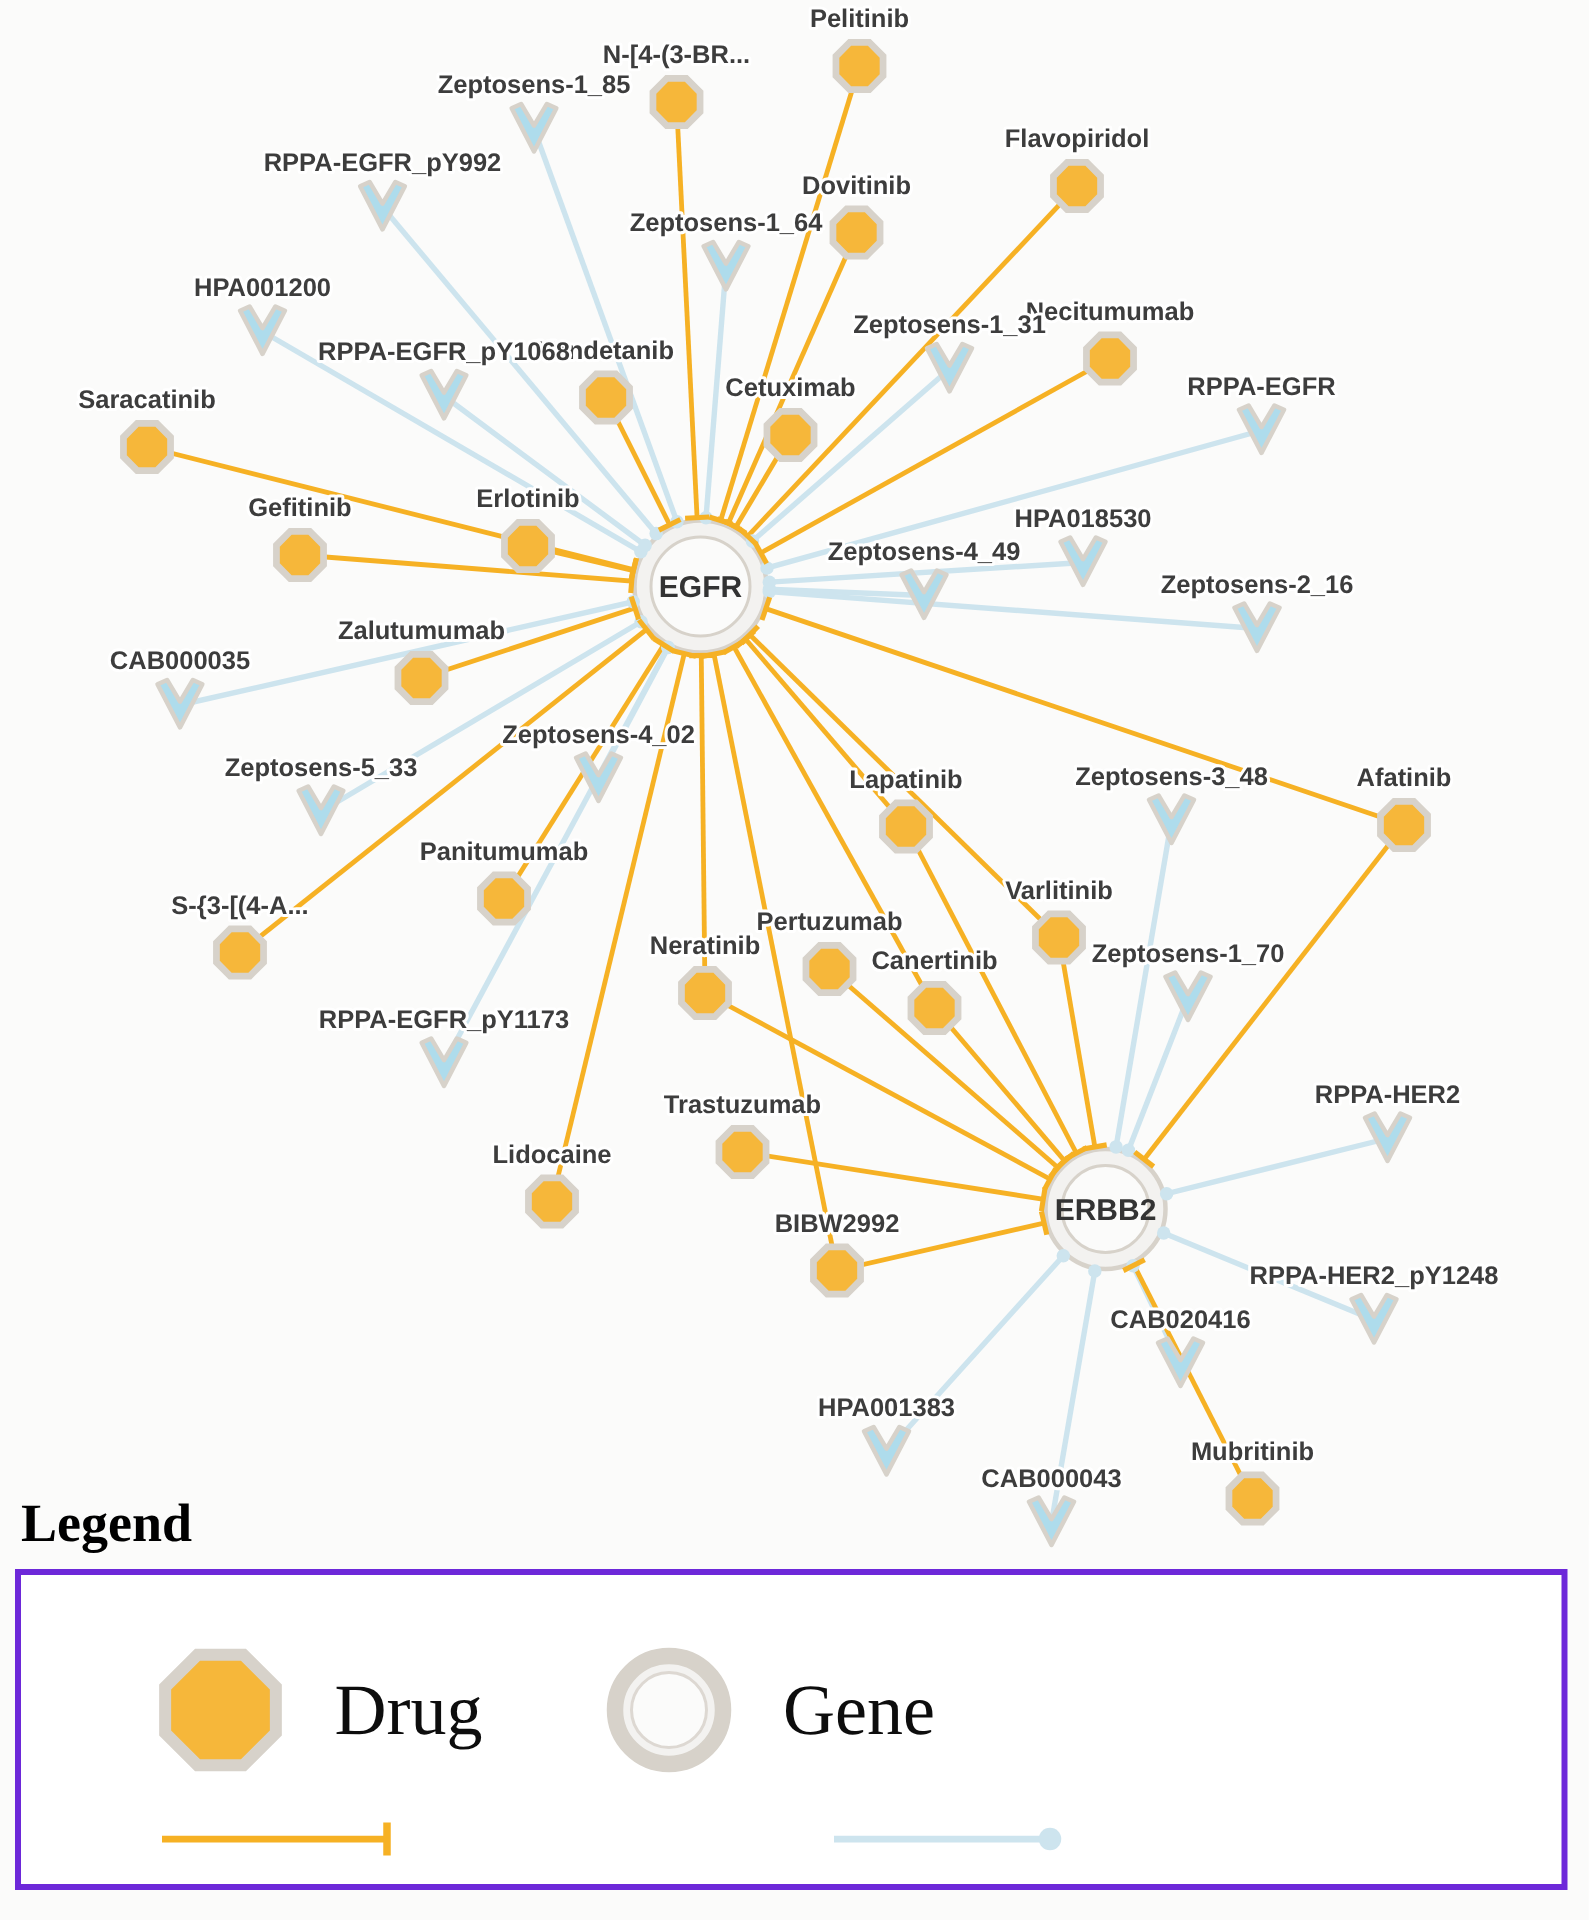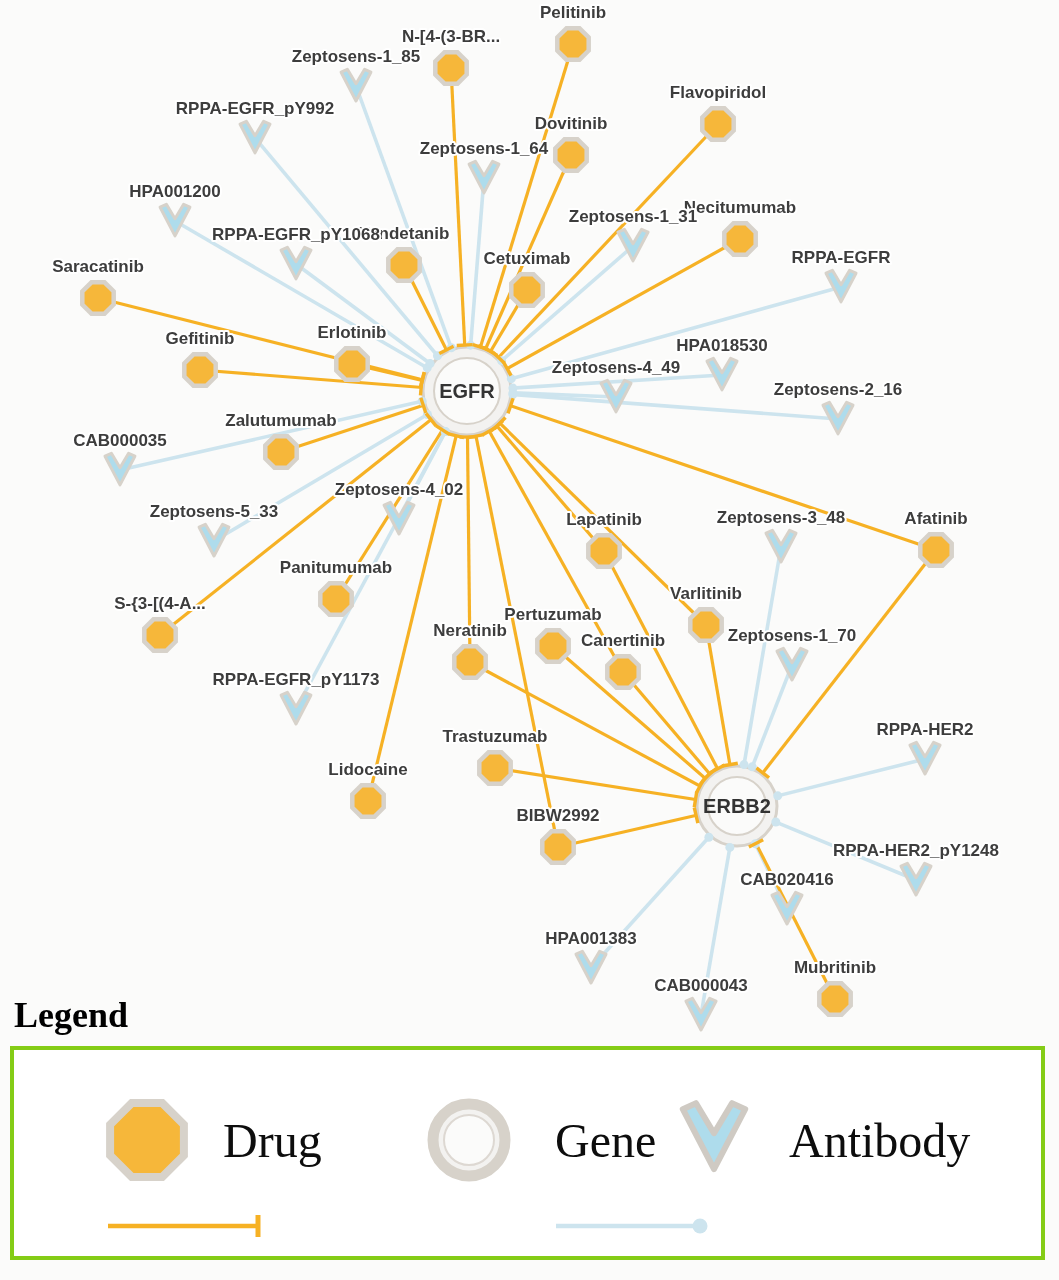--- a/index.html
+++ b/index.html
@@ -24,34 +24,34 @@
     font-weight:bold;font-size:20px;fill:#333333;
   }
   #legend-title{
     position:absolute;left:14px;top:994px;
     font-family:"Liberation Serif",serif;
     font-weight:bold;font-size:36px;color:#000;
   }
   #legend-box{
     position:absolute;left:10px;top:1046px;
     width:1035px;height:214px;box-sizing:border-box;
-    border:4px solid #84cc16;background:#ffffff;
+    border:4px solid #6d28d9;background:#ffffff;
   }
   .leg-item{position:absolute;display:flex;align-items:center;height:96px;}
   .leg-item2{position:absolute;display:flex;align-items:center;height:32px;}
   .leg-label{
     font-family:"Liberation Serif",serif;font-size:48px;color:#0d0d0d;
     margin-left:28px;white-space:nowrap;
   }
   .leg-label2{
     font-family:"Liberation Serif",serif;font-size:38px;color:#0d0d0d;
     margin-left:14px;white-space:nowrap;
   }
   #leg-drug{left:85px;top:42px;}
-  #leg-gene{left:407px;top:42px;gap:10px;}
+  #leg-gene{left:384px;top:42px;}
   #leg-antibody{left:655px;top:42px;}
   #leg-drug-target{left:92px;top:160px;}
   #leg-ab-target{left:540px;top:160px;}
 </style>
 </head>
 <body>
 
 <div id="figure">
 
   <svg id="network-svg" width="1059" height="1045" viewBox="0 0 1059 1045">
@@ -273,26 +273,20 @@
     </div>
 
     <div class="leg-item" id="leg-gene">
       <svg width="96" height="96">
         <circle cx="48" cy="48" r="36" fill="#f3f2f0" stroke="#d7d2ca" stroke-width="11"></circle>
         <circle cx="48" cy="48" r="25" fill="#fbfbfa" stroke="#ddd8d2" stroke-width="2"></circle>
       </svg>
       <span class="leg-label">Gene</span>
     </div>
 
-    <div class="leg-item" id="leg-antibody">
-      <svg width="92" height="84">
-        <polygon points="13.8,11.2 45,71.2 76.2,11.2 63,5.2 45,35.2 27,5.2" fill="#aedcec" stroke="#cfcac3" stroke-width="6" stroke-linejoin="round"></polygon>
-      </svg>
-      <span class="leg-label">Antibody</span>
-    </div>
 
     <div class="leg-item2" id="leg-drug-target">
       <svg width="172" height="30">
         <line x1="2" y1="15" x2="152" y2="15" stroke="#f6b124" stroke-width="4.5"></line>
         <line x1="152" y1="4" x2="152" y2="26" stroke="#f6b124" stroke-width="5"></line>
       </svg>
     </div>
 
     <div class="leg-item2" id="leg-ab-target">
       <svg width="158" height="30">

